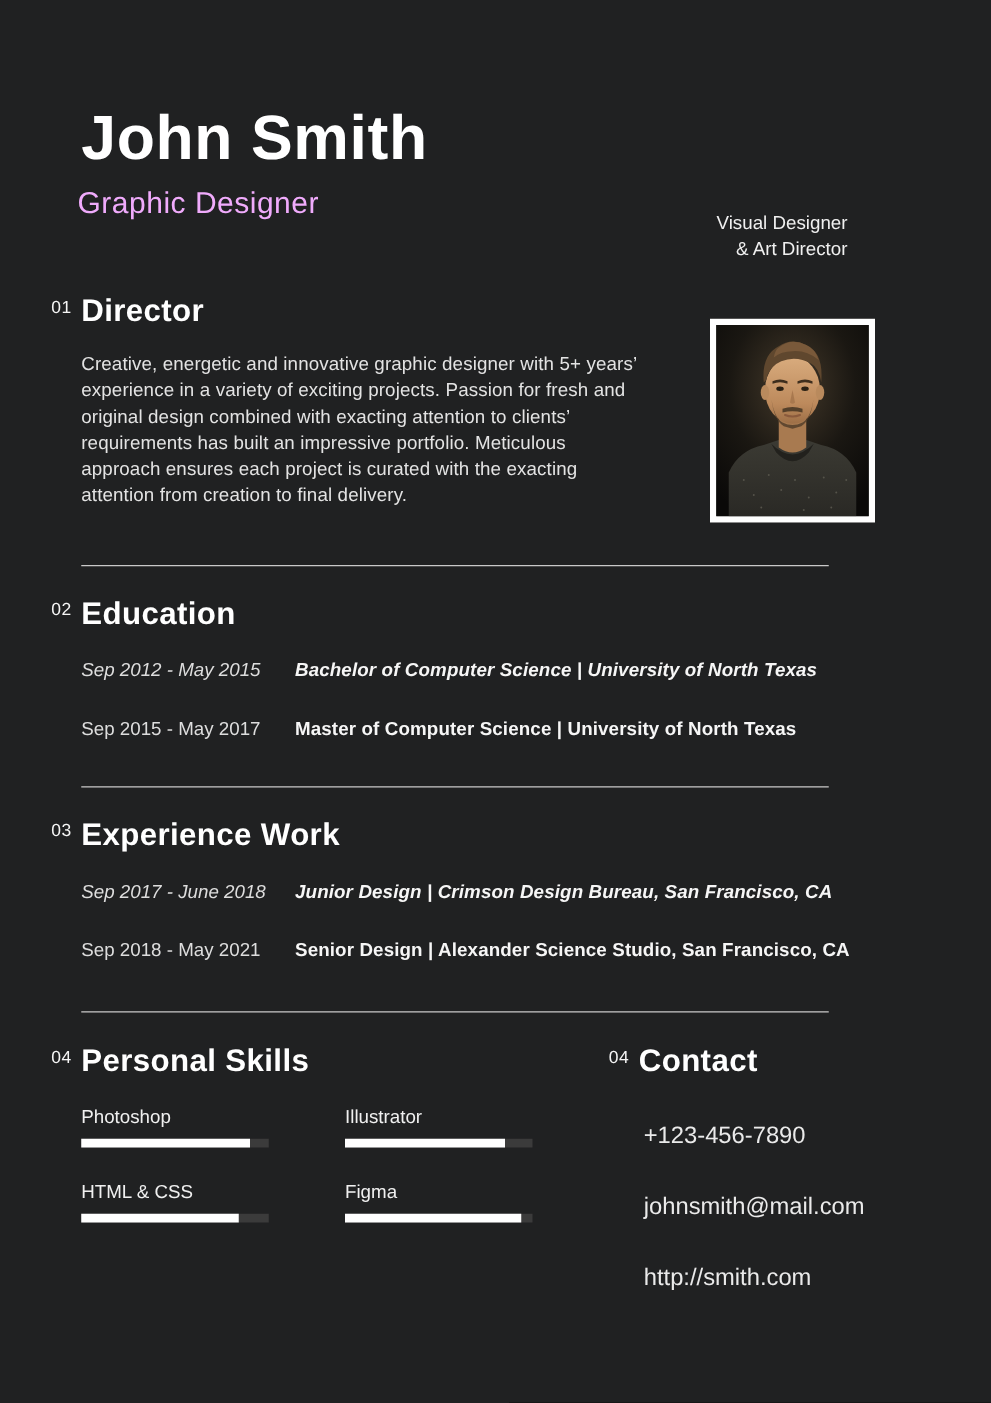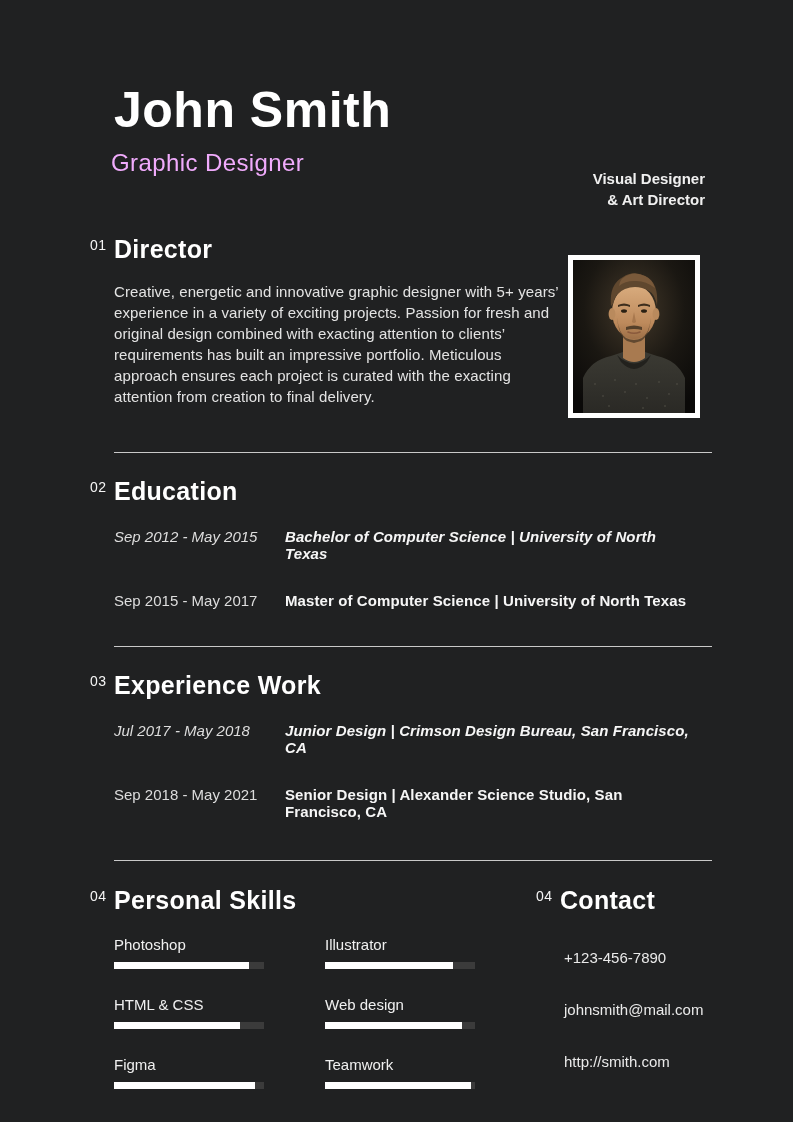--- a/index.html
+++ b/index.html
@@ -5,36 +5,36 @@
   * { margin:0; padding:0; box-sizing:border-box; }
   html,body { background:#111; }
   .page {
     position:relative;
     width:793px; height:1122px;
     margin:0 auto;
     background:#202122;
     color:#ffffff;
     font-family:"Liberation Sans", sans-serif;
     overflow:hidden;
-    padding:84px 98px 0 90px;
+    padding:84px 98px 0 41px;
   }
   
   .name {
     margin-left:24px;
     font-size:50px; font-weight:700; letter-spacing:0.5px;
     line-height:1.05; color:#ffffff;
   }
   .role {
     margin-left:21px; margin-top:12px;
     font-size:24px; font-weight:400; letter-spacing:0.4px; color:#f0abfc;
   }
   .tagline {
-    position:absolute; top:168px; right:88px;
+    position:absolute; top:168px; right:115px;
     text-align:right; font-size:15px; line-height:21px;
-    font-weight:700; color:#f0f0f0;
+    font-weight:400; color:#f0f0f0;
   }
   
   .sec-head { display:flex; align-items:flex-start; }
   .sec-num {
     font-size:14px; font-weight:500; color:#f5f5f5;
     width:24px; padding-top:2px; letter-spacing:0.5px;
   }
   .sec-title { font-size:25px; font-weight:700; letter-spacing:0.3px; color:#ffffff; }
   
   .profile { margin-top:58px; }
@@ -68,21 +68,21 @@
   .skills-col { width:386px; flex:none; }
   .skills-grid {
     margin-left:24px; margin-top:21px;
     display:grid; grid-template-columns:150px 150px; column-gap:61px; row-gap:27px;
   }
   .skill-label { font-size:15px; font-weight:500; color:#f0f0f0; }
   .skill-track { margin-top:9px; width:150px; height:7px; background:#3b3b3b; }
   .skill-fill { height:100%; background:#ffffff; }
   .contact-col { margin-left:60px; }
   .contact-items { margin-left:28px; margin-top:34px; }
-  .contact-item { font-size:15px; font-weight:500; color:#eaeaea; margin-top:35px; }
+  .contact-item { font-size:19px; font-weight:500; color:#eaeaea; margin-top:35px; }
   .contact-item:first-child { margin-top:0; }
 </style>
 </head>
 <body>
 
 <div class="page">
 
   <h1 class="name">John Smith</h1>
   <div class="role">Graphic Designer</div>
   <div class="tagline">
@@ -182,21 +182,21 @@
 
   <hr class="divider d2">
 
   <section class="tl-section">
     <div class="sec-head">
       <span class="sec-num">03</span>
       <span class="sec-title">Experience Work</span>
     </div>
     <div class="tl-rows">
       <div class="tl-row">
-        <span class="tl-dates">Jul 2017 - May 2018</span>
+        <span class="tl-dates">Sep 2017 - June 2018</span>
         <span class="tl-detail">Junior Design | Crimson Design Bureau, San Francisco, CA</span>
       </div>
       <div class="tl-row">
         <span class="tl-dates">Sep 2018 - May 2021</span>
         <span class="tl-detail">Senior Design | Alexander Science Studio, San Francisco, CA</span>
       </div>
     </div>
   </section>
 
   <hr class="divider d3">
@@ -221,35 +221,23 @@
               <div class="skill-fill" style="width: 85%;"></div>
             </div>
         </div>
         <div class="skill">
           <div class="skill-label">HTML &amp; CSS</div>
           <div class="skill-track">
               <div class="skill-fill" style="width: 84%;"></div>
             </div>
         </div>
         <div class="skill">
-          <div class="skill-label">Web design</div>
-          <div class="skill-track">
-              <div class="skill-fill" style="width: 91%;"></div>
-            </div>
-        </div>
-        <div class="skill">
           <div class="skill-label">Figma</div>
           <div class="skill-track">
               <div class="skill-fill" style="width: 94%;"></div>
-            </div>
-        </div>
-        <div class="skill">
-          <div class="skill-label">Teamwork</div>
-          <div class="skill-track">
-              <div class="skill-fill" style="width: 97%;"></div>
             </div>
         </div>
       </div>
     </section>
 
     <section class="contact-col">
       <div class="sec-head">
         <span class="sec-num">04</span>
         <span class="sec-title">Contact</span>
       </div>

